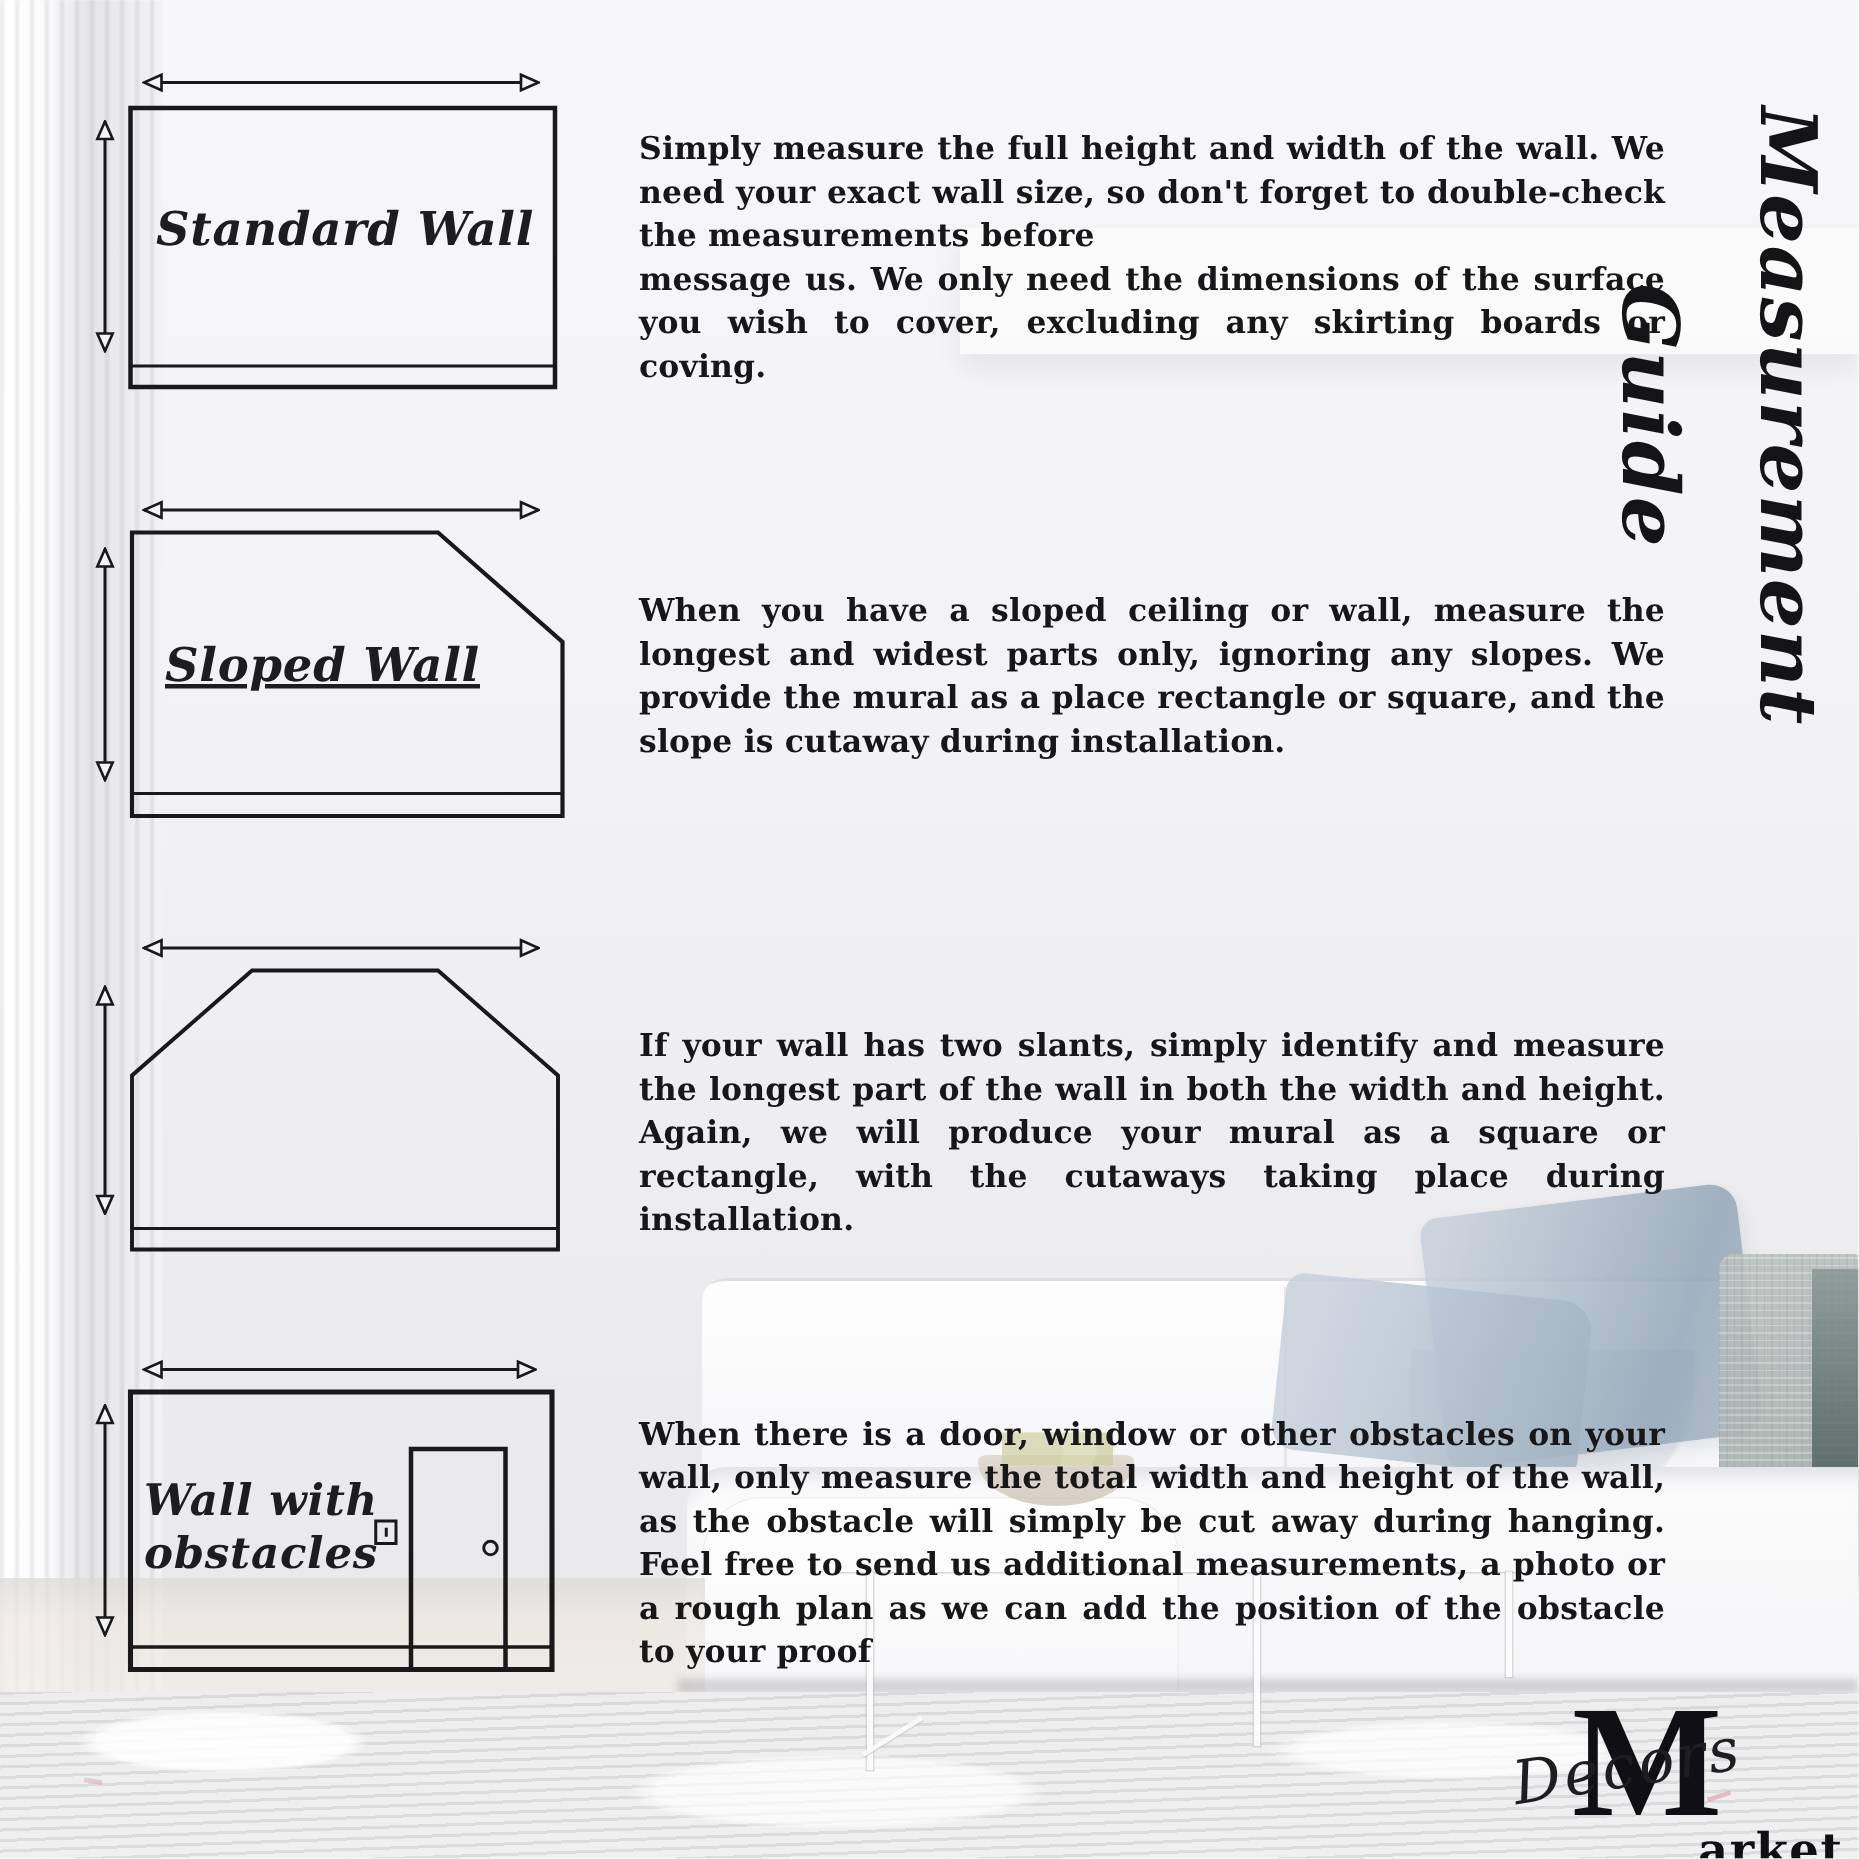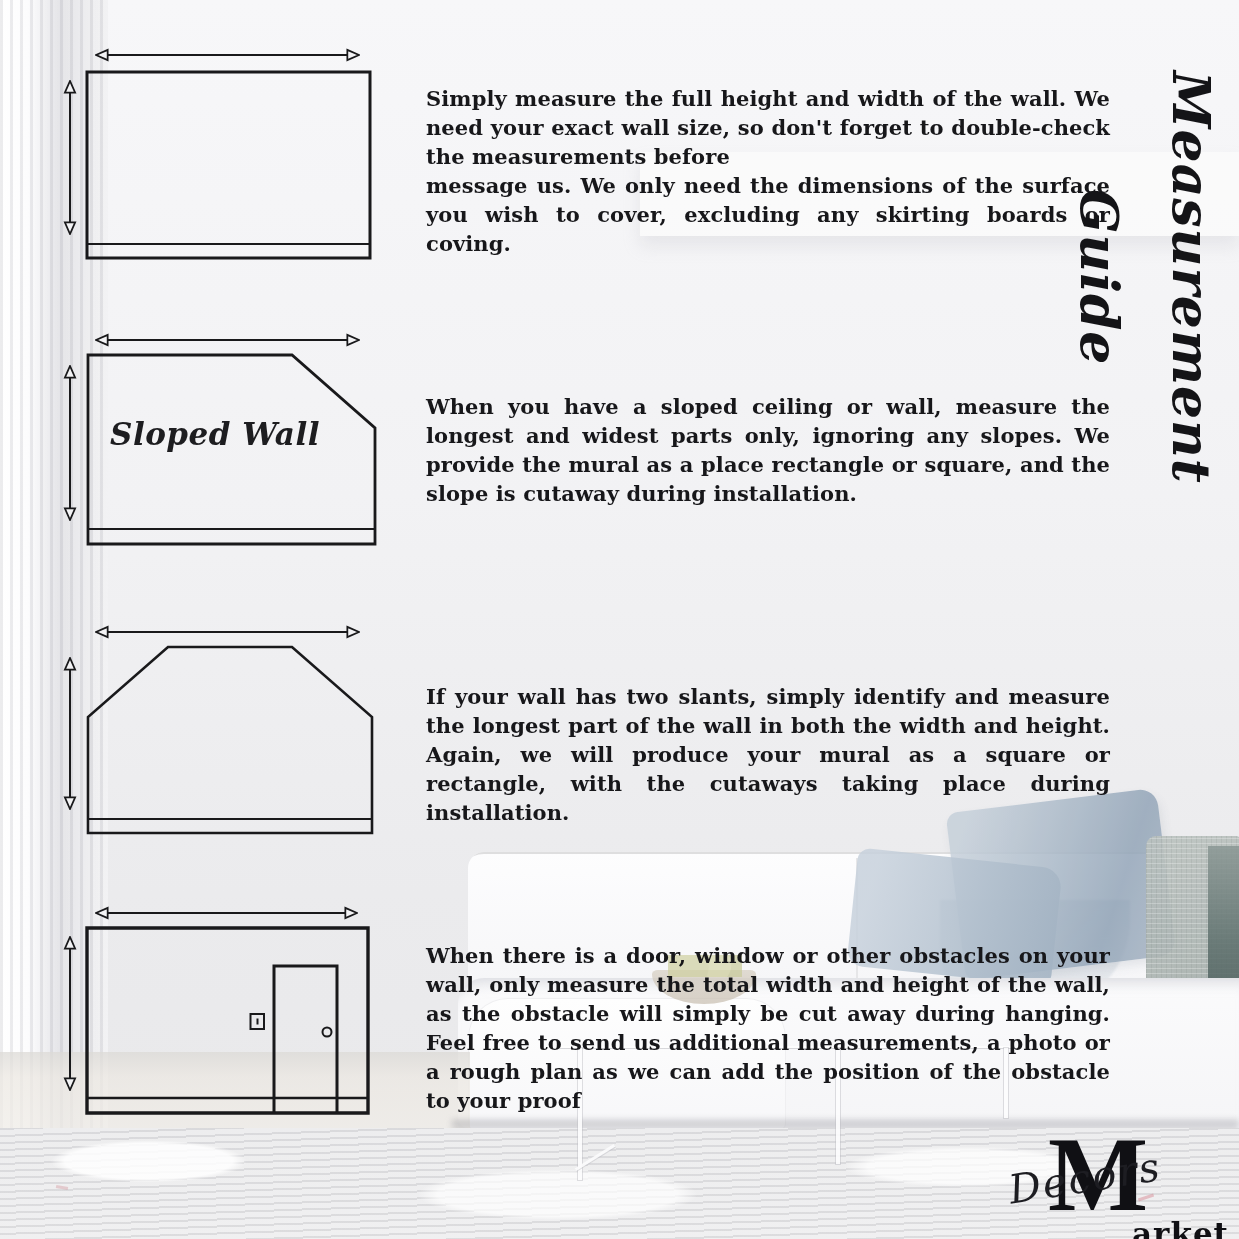--- a/index.html
+++ b/index.html
@@ -126,21 +126,21 @@
     font-size:21px;line-height:29px;text-align:justify;color:#17171a;
     white-space:pre-line;letter-spacing:0.1px;font-weight:bold;
   }
   .p1{top:84px;} .p2{top:392px;} .p3{top:682px;} .p4{top:941px;}
   .wall-label{
     position:absolute;font-style:italic;font-weight:700;color:#1d1d20;
     font-size:31px;text-align:center;line-height:1.22;
     font-family:"DejaVu Serif", serif;letter-spacing:0.5px;
   }
   .lbl1{left:95px;top:135px;width:270px;}
-  .lbl2{left:85px;top:416px;width:260px;}
+  .lbl2{left:85px;top:426px;width:260px;text-decoration:underline;}
   .lbl3{left:92px;top:725px;width:260px;}
   .lbl4{left:95px;top:983px;width:158px;font-size:29px;}
   .vtitle{
     position:absolute;left:1141px;top:12px;width:96px;height:530px;
     writing-mode:vertical-rl;text-align:center;line-height:92px;
     font-family:"DejaVu Serif", serif;font-style:italic;font-weight:700;
     font-size:52px;color:#141417;letter-spacing:1px;
   }
   
   .logo{position:absolute;left:1012px;top:1136px;width:226px;height:100px;}
@@ -224,21 +224,23 @@
       <line x1="70" y1="937" x2="70" y2="1090" stroke-width="2" marker-start="url(#arrow)" marker-end="url(#arrow)"></line>
       <path d="M87,928 H368 V1113 H87 Z" stroke-width="3.4"></path>
       <line x1="87" y1="1098" x2="368" y2="1098" stroke-width="2.4"></line>
       <path d="M274,1113 V966 H337 V1113" stroke-width="3"></path>
       <circle cx="327" cy="1032" r="4.5" stroke-width="2"></circle>
       <rect x="250.5" y="1014" width="13.5" height="15" stroke-width="2"></rect>
       <line x1="257.5" y1="1018.5" x2="257.5" y2="1024.5" stroke-width="2"></line>
     </g>
   </svg>
 
+  <div class="wall-label lbl1">Standard Wall</div>
   <div class="wall-label lbl2">Sloped Wall</div>
+  <div class="wall-label lbl4">Wall with obstacles</div>
 
   <div class="para p1">Simply measure the full height and width of the wall. We need your exact wall size, so don't forget to double-check the measurements before
 message us. We only need the dimensions of the surface you wish to cover, excluding any skirting boards or coving.</div>
   <div class="para p2">When you have a sloped ceiling or wall, measure the longest and widest parts only, ignoring any slopes. We provide the mural as a place rectangle or square, and the slope is cutaway during installation.</div>
   <div class="para p4">When there is a door, window or other obstacles on your wall, only measure the total width and height of the wall, as the obstacle will simply be cut away during hanging. Feel free to send us additional measurements, a photo or a rough plan as we can add the position of the obstacle to your proof</div>
   <div class="para p3">If your wall has two slants, simply identify and measure the longest part of the wall in both the width and height. Again, we will produce your mural as a square or rectangle, with the cutaways taking place during installation.</div>
 
   <div class="vtitle">Measurement Guide</div>
 
   <div class="logo">

